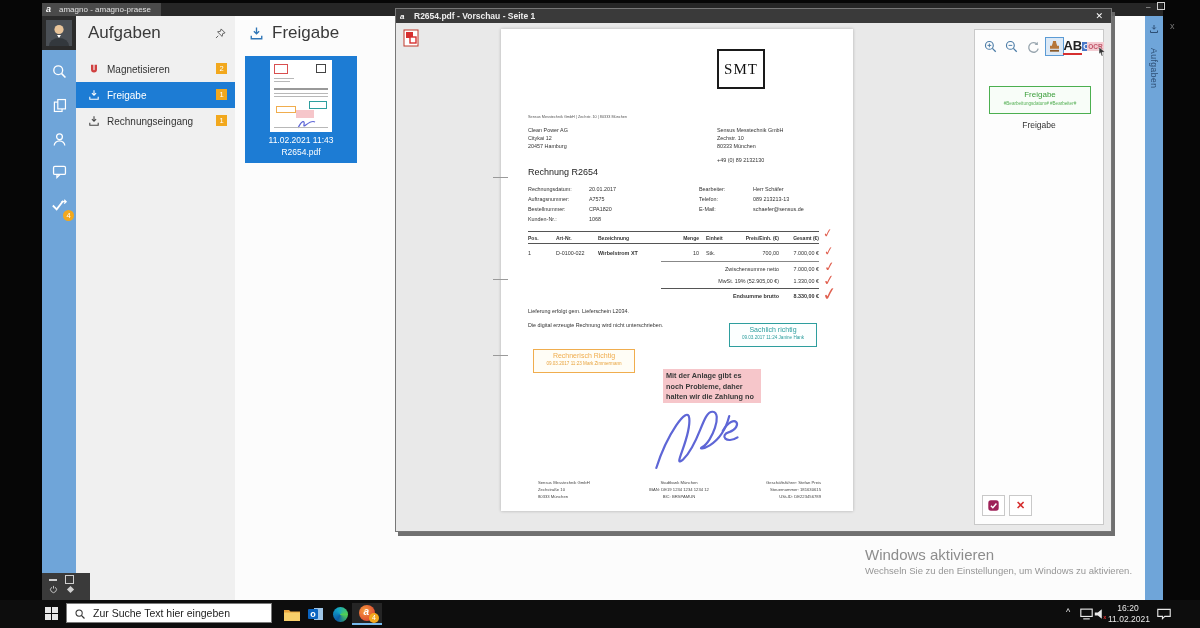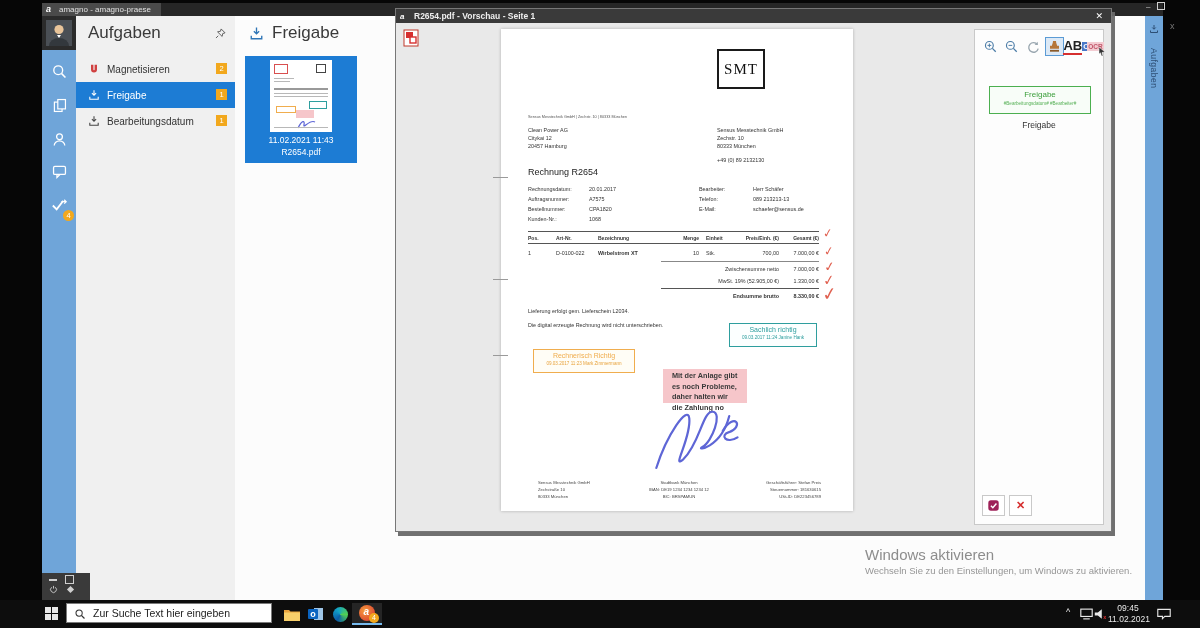--- a/index.html
+++ b/index.html
@@ -61,21 +61,21 @@
   .foldmark{left:-8px;width:15px;height:1px;background:#9a9a9a;}
   .t4{font-size:4.2px;line-height:7px;color:#444;}
   .t5{font-size:5.4px;line-height:8px;color:#333;}
   .hr{height:0;border-top:1px solid #555;}
   .chk{color:#e06050;font-family:"DejaVu Sans",sans-serif;transform:rotate(-8deg);}
   #stamp-post{left:27px;top:14px;width:64px;height:46px;border:1.5px solid #d94f4f;text-align:center;color:#d94f4f;}
   #smt-box{left:216px;top:20px;width:48px;height:40px;border:2px solid #1a1a1a;box-sizing:border-box;text-align:center;
     font-family:"Liberation Serif",serif;font-size:15px;letter-spacing:1px;line-height:36px;color:#111;}
   #stamp-sach{left:228px;top:294px;width:86px;height:22px;border:1.5px solid #2e9e9e;text-align:center;background:#fcffff;}
   #stamp-rech{left:32px;top:320px;width:100px;height:22px;border:1.5px solid #f0ad4e;text-align:center;background:#fffdf6;}
-  #sticky{left:162px;top:340px;width:84px;height:34px;background:#f6c6ca;padding:2px 9px;box-sizing:border-box;
+  #sticky{left:162px;top:340px;width:98px;height:34px;background:#f6c6ca;padding:2px 3px;box-sizing:border-box;
     font-size:7.3px;line-height:10.5px;color:#3a3a3a;font-weight:bold;}
 
   
   #tools{left:578px;top:6px;width:130px;height:496px;background:#fdfdfd;border:1px solid #c9c9c9;box-sizing:border-box;}
   .tool-btn{top:7px;width:19px;height:19px;display:flex;align-items:center;justify-content:center;cursor:pointer;box-sizing:border-box;}
   .tool-sel{border:1px solid #5b9bd5;background:#dce9f6;}
   #stamp-card{left:14px;top:56px;width:100px;height:26px;border:1px solid #4caf50;background:#f8fdf8;text-align:center;cursor:pointer;}
   #stamp-card .l1{font-size:8px;color:#3a9e3a;margin-top:3px;}
   #stamp-card .l2{font-size:4.6px;color:#55b055;margin-top:2px;}
   #stamp-caption{left:0;top:90px;width:128px;text-align:center;font-size:8.5px;color:#333;}
@@ -175,21 +175,21 @@
             <path d="M3,13 v4 h14 v-4" fill="none" stroke="#fff" stroke-width="1.8"></path>
           </svg>
           <span>Freigabe</span>
           <span class="badge">1</span>
         </div>
         <div class="abs task-item" style="top:92px;">
           <svg width="12" height="12" viewBox="0 0 20 20">
             <path d="M10,2 v8 M6.5,7 l3.5,3.5 3.5,-3.5" fill="none" stroke="#444" stroke-width="1.8"></path>
             <path d="M3,13 v4 h14 v-4" fill="none" stroke="#444" stroke-width="1.8"></path>
           </svg>
-          <span>Bearbeitungsdatum</span>
+          <span>Rechnungseingang</span>
           <span class="badge">1</span>
         </div>
       </div>
 
       <div class="abs" id="docs-panel">
         <div class="abs" id="docs-header">
           <svg width="15" height="15" viewBox="0 0 20 20">
             <path d="M10,2 v8 M6.5,7 l3.5,3.5 3.5,-3.5" fill="none" stroke="#2e75b6" stroke-width="1.8"></path>
             <path d="M3,13 v4 h14 v-4" fill="none" stroke="#2e75b6" stroke-width="1.8"></path>
           </svg>
@@ -484,21 +484,21 @@
         <line x1="4" y1="13" x2="12" y2="13" stroke="#e8e8e8" stroke-width="1.4"></line>
       </svg>
     </div>
     <div class="abs tb-ic" style="left:1092px;width:18px;">
       <svg width="14" height="12" viewBox="0 0 18 14">
         <path d="M1,5 h4 l5,-4 v12 l-5,-4 H1 z" fill="#e8e8e8"></path>
         <text x="12" y="13" font-size="7" fill="#d62f2f" font-family="Liberation Sans,sans-serif" font-weight="bold">x</text>
       </svg>
     </div>
     <div class="abs" id="clock">
-      <div>09:45</div>
+      <div>16:20</div>
       <div>11.02.2021</div>
     </div>
     <div class="abs tb-ic" style="left:1152px;">
       <svg width="14" height="12" viewBox="0 0 18 14">
         <path d="M1,1 h16 v9 h-7 l-3,3 v-3 H1 z" fill="none" stroke="#e8e8e8" stroke-width="1.4"></path>
       </svg>
     </div>
   </div>
 
 </div>

